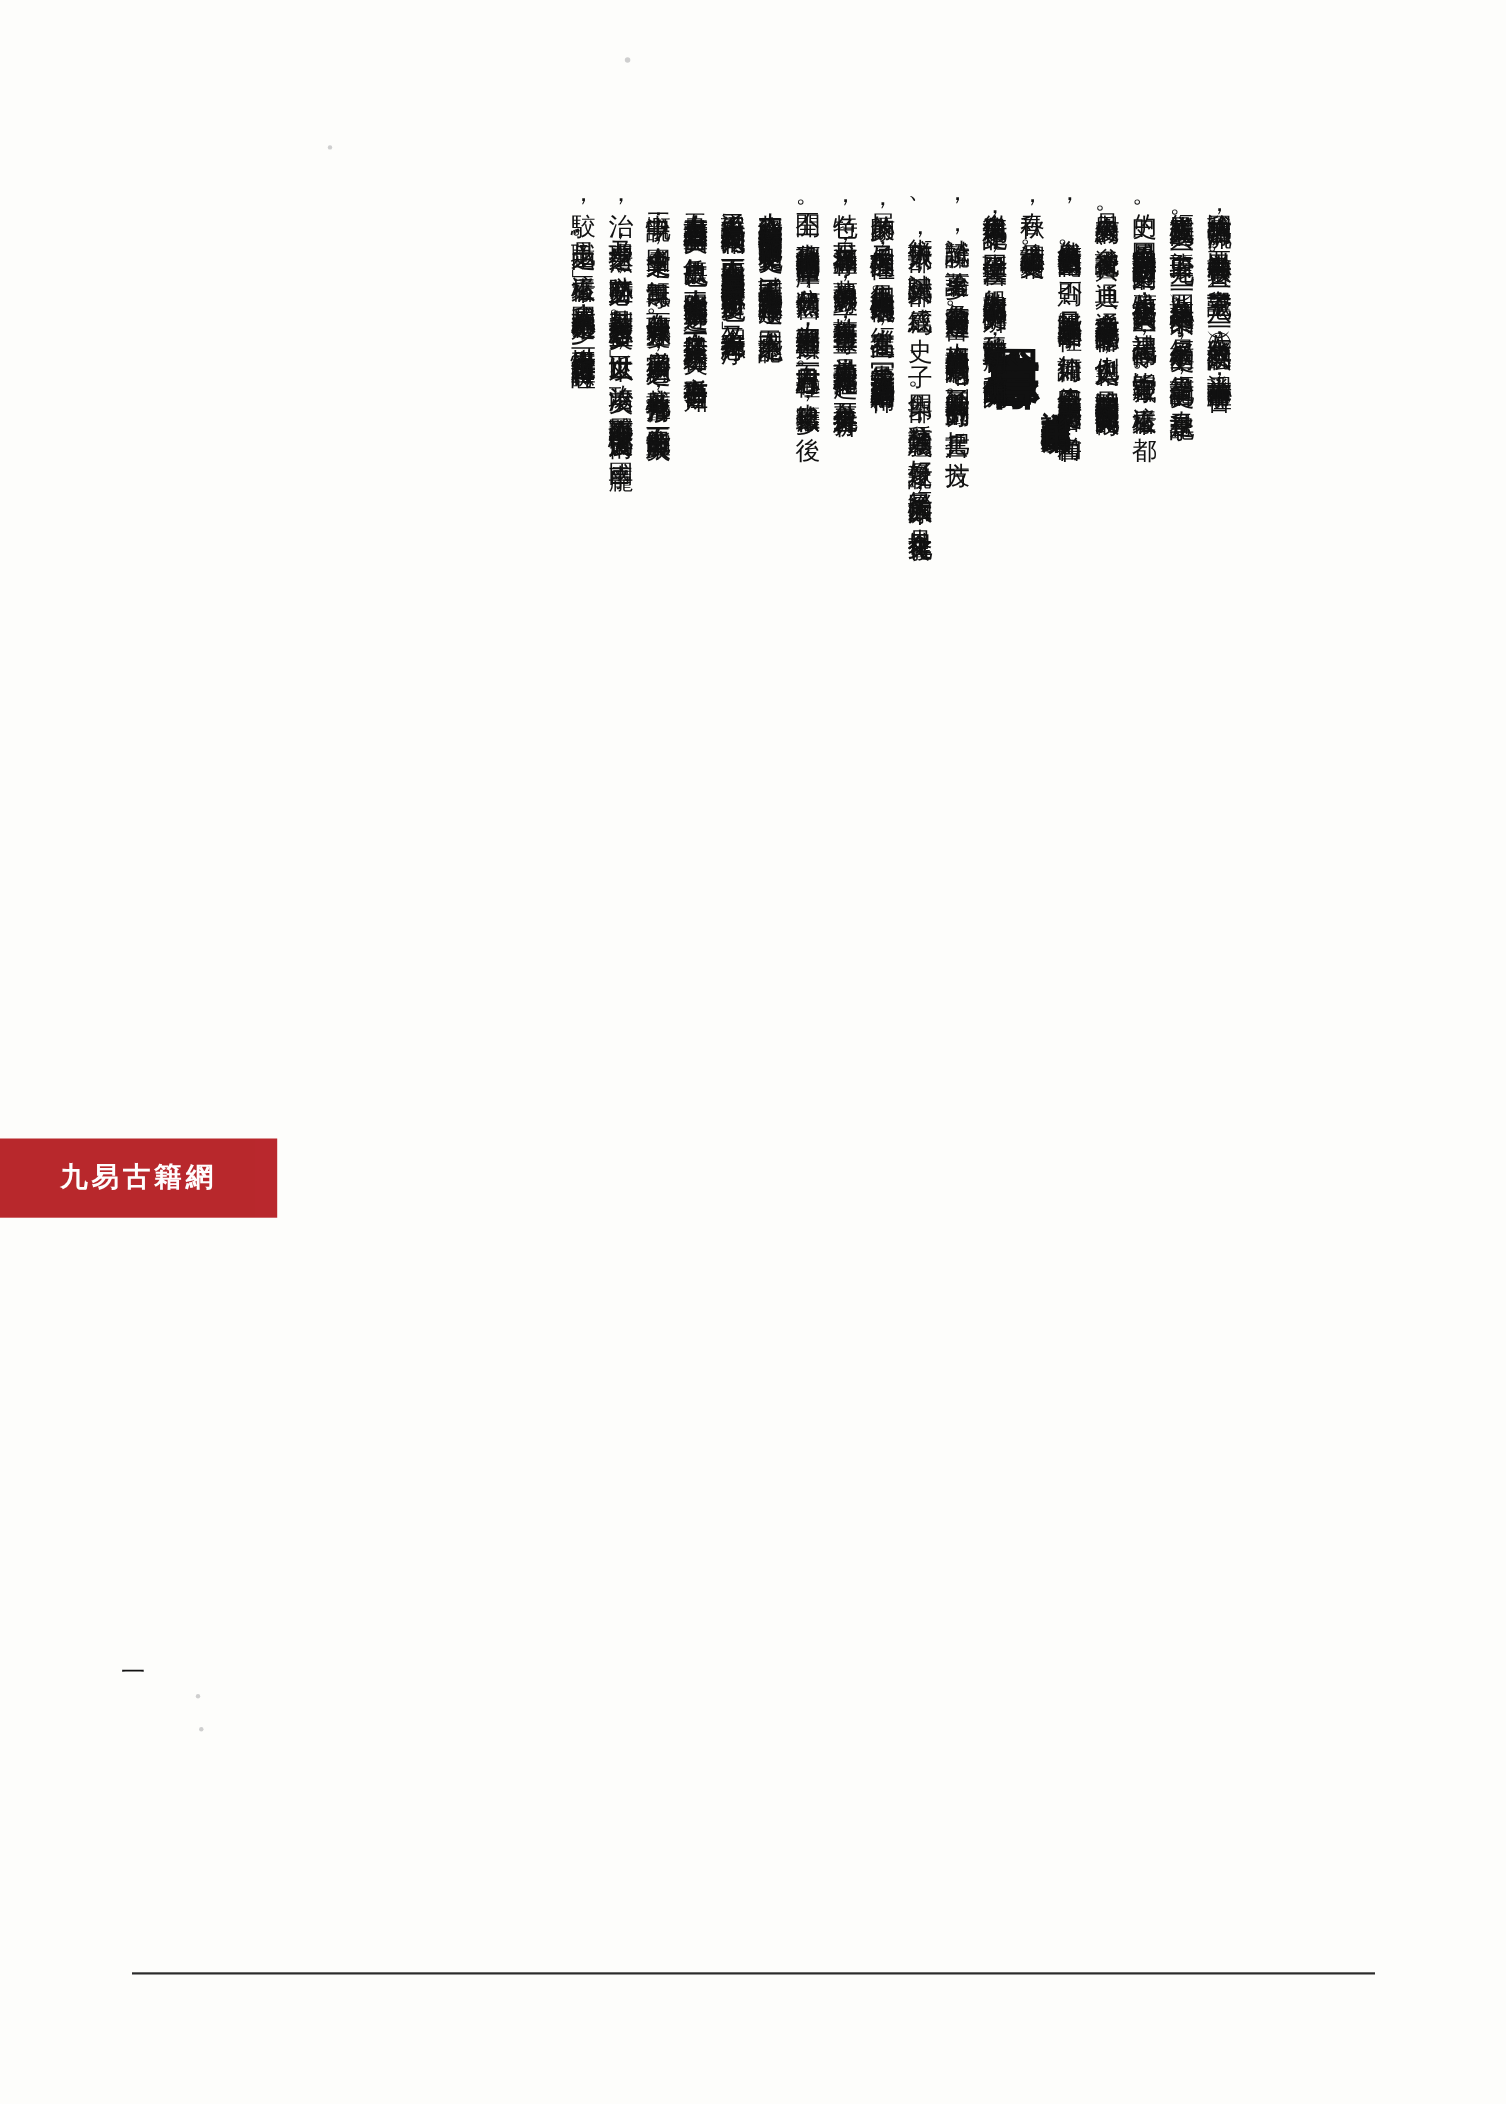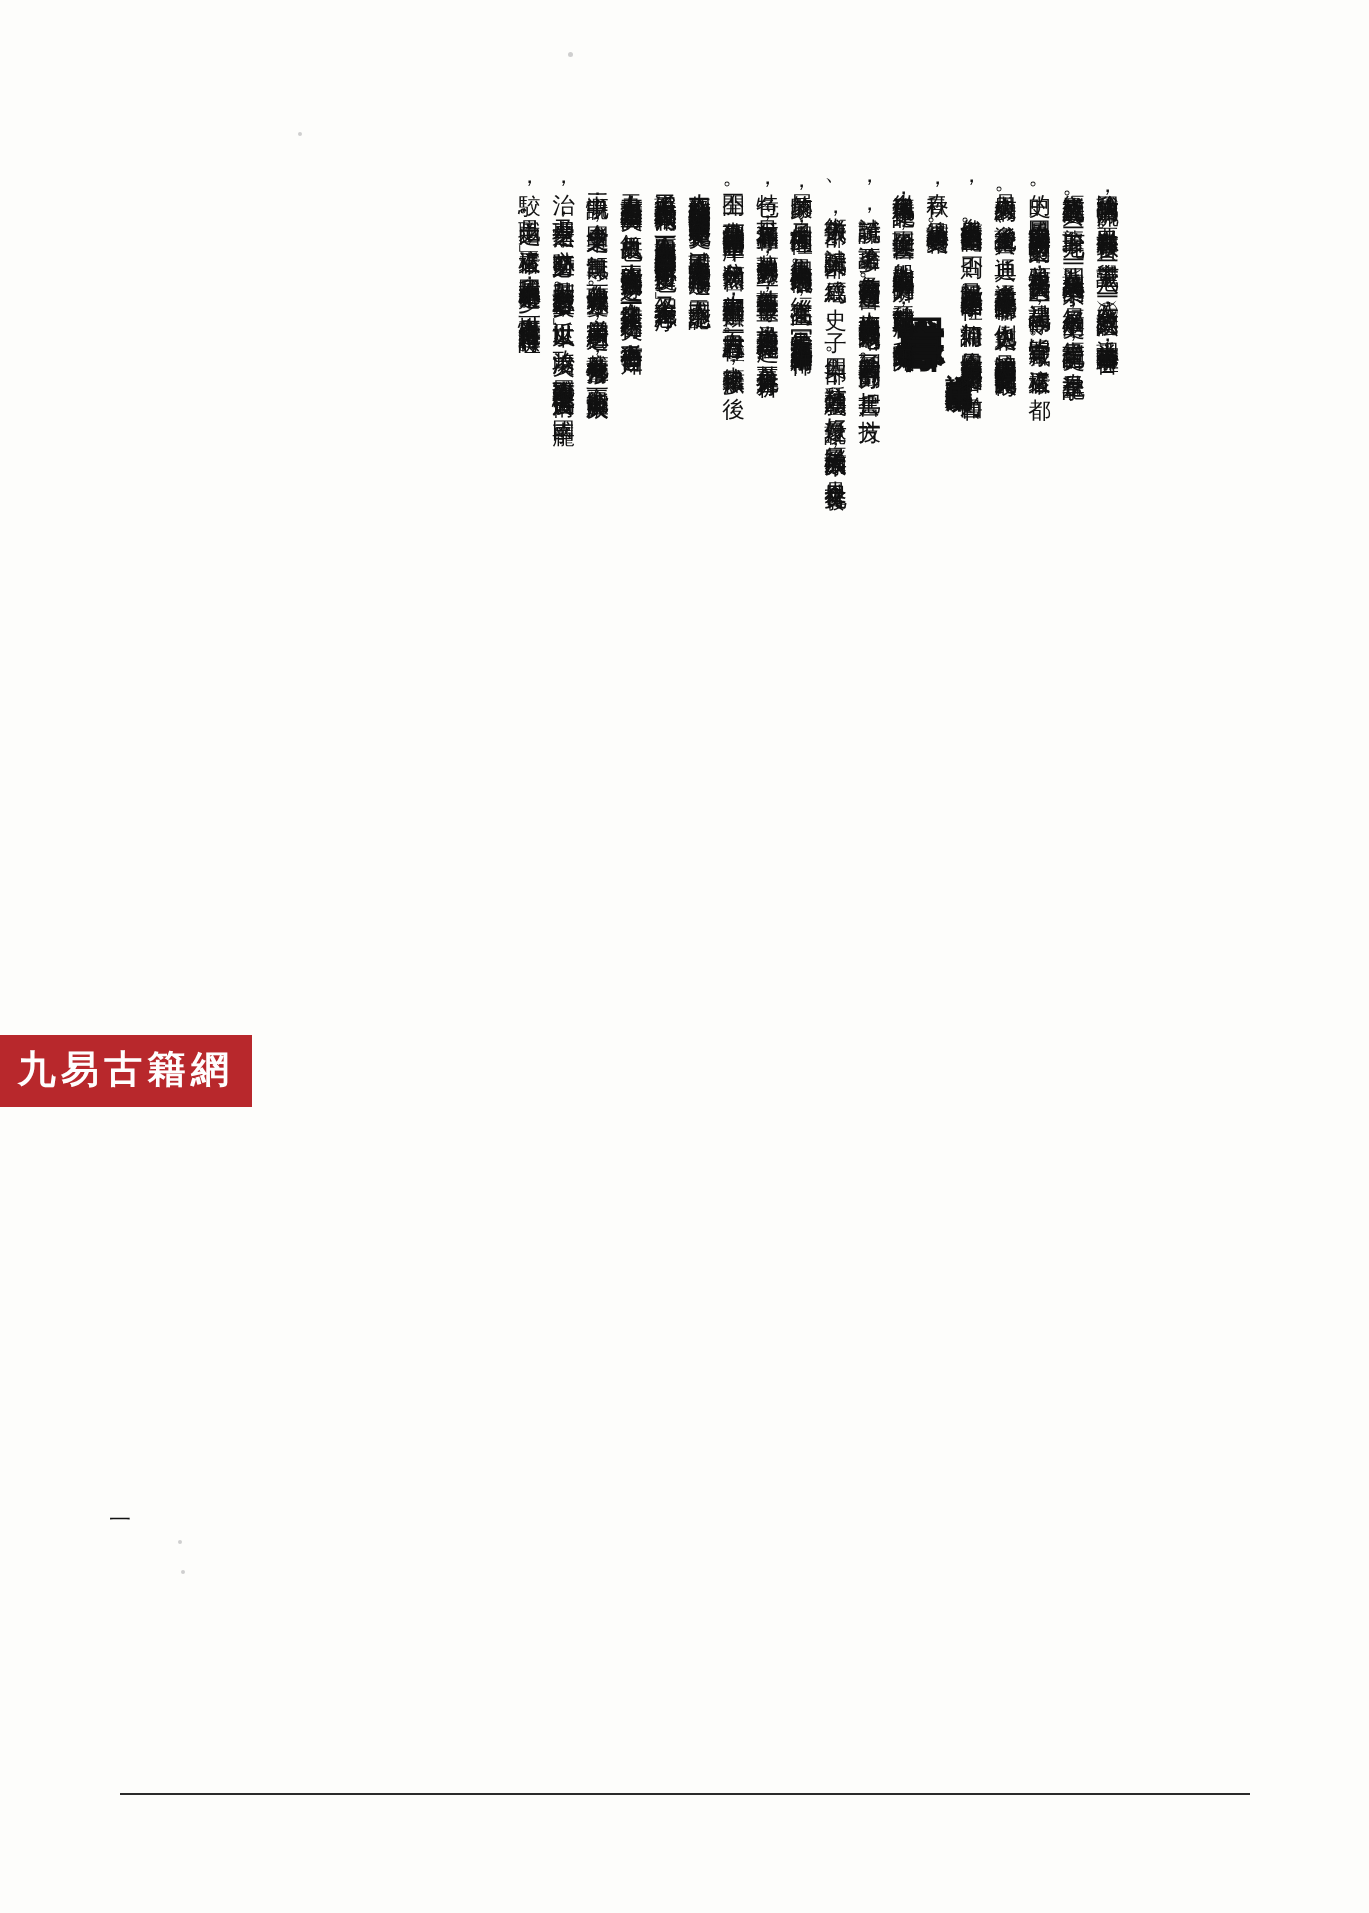--- a/index.html
+++ b/index.html
@@ -104,21 +104,21 @@
 
   
   #watermark {
     position: absolute;
     left: 0px;
     top: 1035px;
     width: 252px;
     height: 72px;
     background: #b3161b;
     color: #ffffff;
-    font-size: 38px;
+    font-size: 25px;
     font-weight: 700;
     letter-spacing: 0.14em;
     display: flex;
     align-items: center;
     justify-content: center;
     font-family: "DejaVu Serif", "Liberation Serif", serif;
     opacity: 0.92;
   }
   #watermark-text {
     transform: translateY(-2px);

